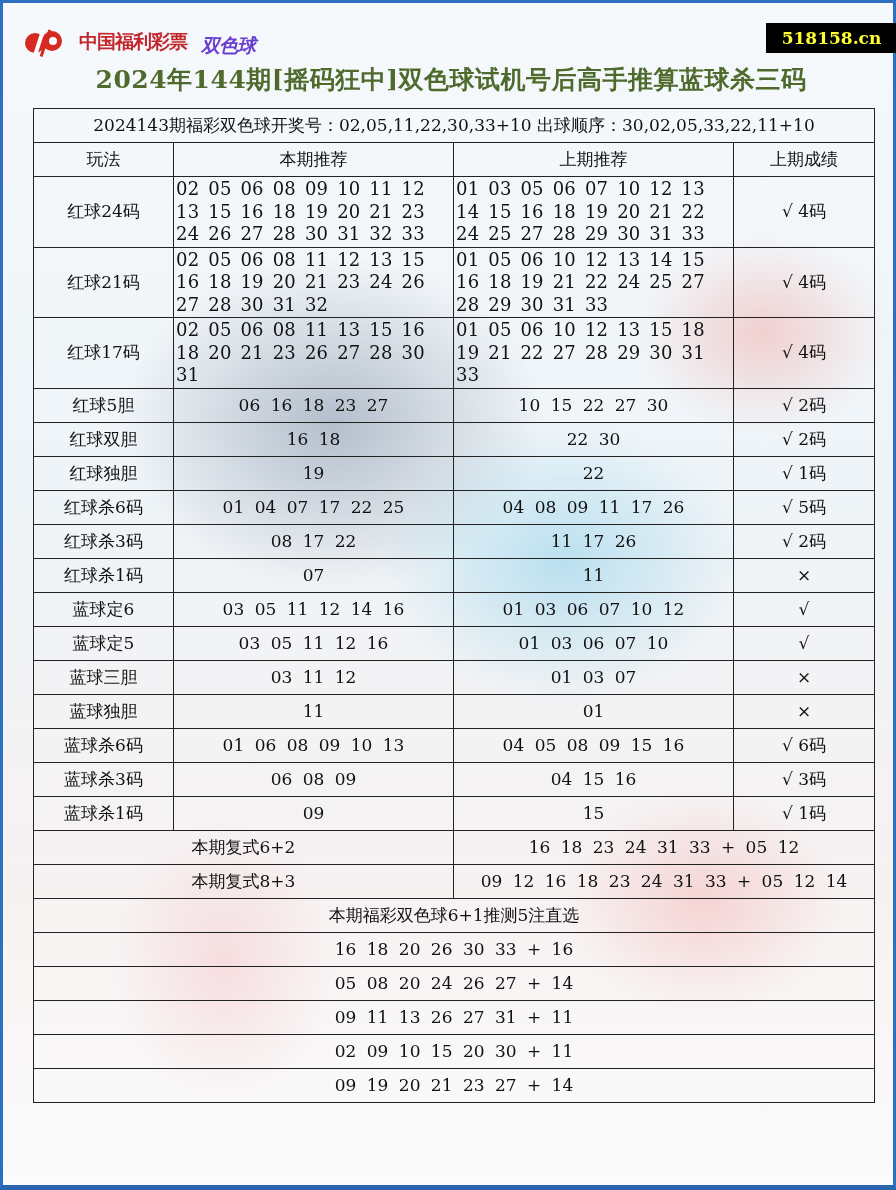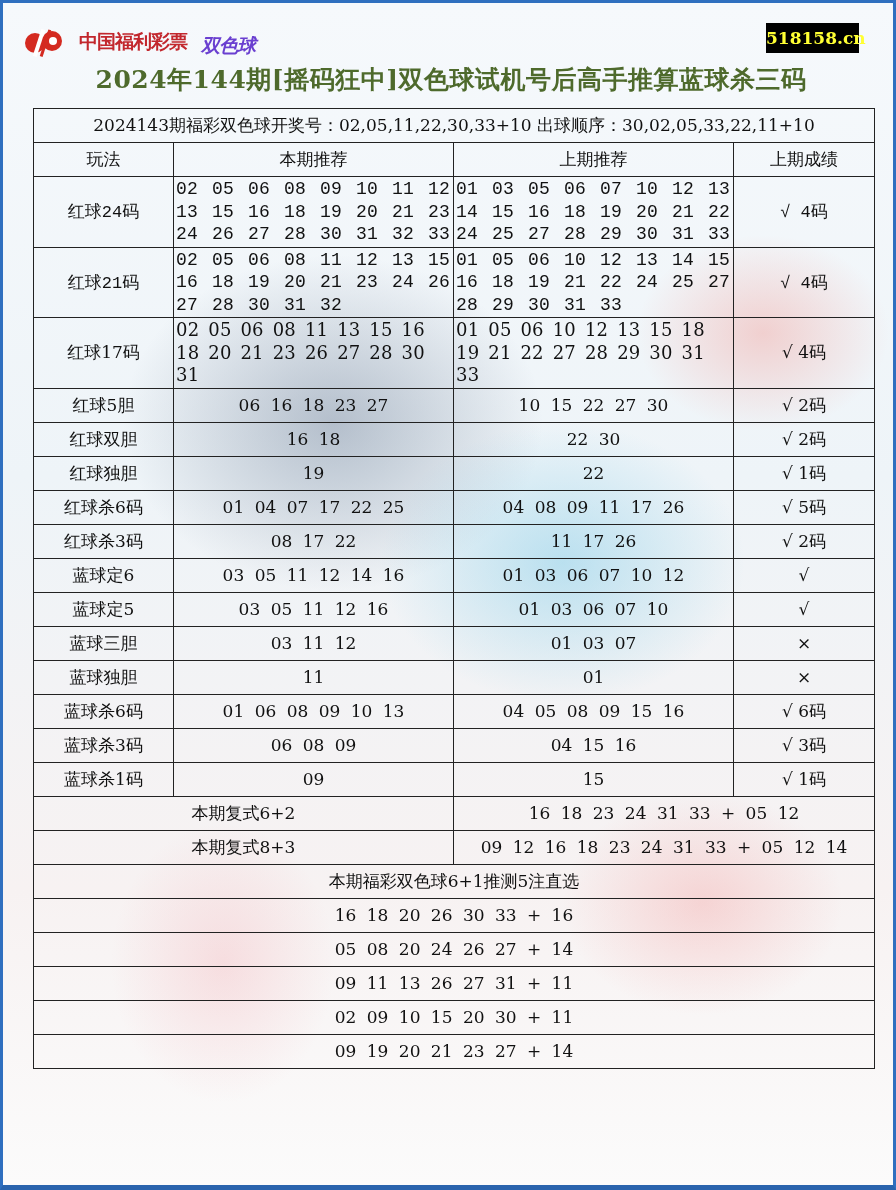--- a/index.html
+++ b/index.html
@@ -28,21 +28,21 @@
   .logo-mark { width: 42px; height: 30px; }
   .logo-text-red {
     font-family: "DejaVu Sans", sans-serif; font-weight: bold;
     font-size: 19px; color: #c2272d; letter-spacing: -1px;
   }
   .logo-text-blue {
     font-family: "DejaVu Sans", sans-serif; font-weight: bold; font-style: italic;
     font-size: 19px; color: #6a3fd0; letter-spacing: -1px; margin-top: 8px;
   }
   .site-badge {
-    position: absolute; left: 763px; top: 20px; width: 93px; height: 30px;
+    position: absolute; left: 763px; top: 20px; width: 131px; height: 30px;
     background: #000; color: #ffff33; font-family: "DejaVu Serif", serif;
     font-size: 17px; font-weight: bold; line-height: 30px; text-align: center;
   }
   .page-title {
     position: absolute; left: 0; top: 60px; width: 896px; text-align: center;
     font-family: "DejaVu Serif", serif; font-size: 25px; color: #4e6a2c;
     font-weight: bold; letter-spacing: 0.5px;
   }
   table.main {
     position: absolute; left: 30px; top: 105px; width: 841px;
@@ -51,21 +51,21 @@
   }
   table.main td {
     border: 1.5px solid #222; text-align: center; vertical-align: middle;
     padding: 0; font-size: 17px; height: 33px;
   }
   .draw-row td { font-size: 16px; height: 34px; }
   .nums-multi {
     text-align: left !important; font-size: 18px !important; line-height: 22.5px;
     padding: 1px 0 1px 2px !important; word-spacing: 3px; letter-spacing: 0.2px;
   }
-  .big { height: 67px !important; font-family: Liberation Mono, monospace; }
+  .big { height: 67px !important; }
   .mid { height: 49px !important; }
   .num { word-spacing: 5px; }
   .mark { font-size: 18px; }
 </style>
 </head>
 <body>
 
 <div class="frame">
 
   <div class="logo">
@@ -145,20 +145,26 @@
         <td class="num">04 08 09 11 17 26</td>
         <td class="mark">√ 5码</td>
       </tr>
       <tr>
         <td>红球杀3码</td>
         <td class="num">08 17 22</td>
         <td class="num">11 17 26</td>
         <td class="mark">√ 2码</td>
       </tr>
       <tr>
+        <td>红球杀1码</td>
+        <td class="num">07</td>
+        <td class="num">11</td>
+        <td class="mark">×</td>
+      </tr>
+      <tr>
         <td>蓝球定6</td>
         <td class="num">03 05 11 12 14 16</td>
         <td class="num">01 03 06 07 10 12</td>
         <td class="mark">√</td>
       </tr>
       <tr>
         <td>蓝球定5</td>
         <td class="num">03 05 11 12 16</td>
         <td class="num">01 03 06 07 10</td>
         <td class="mark">√</td>

